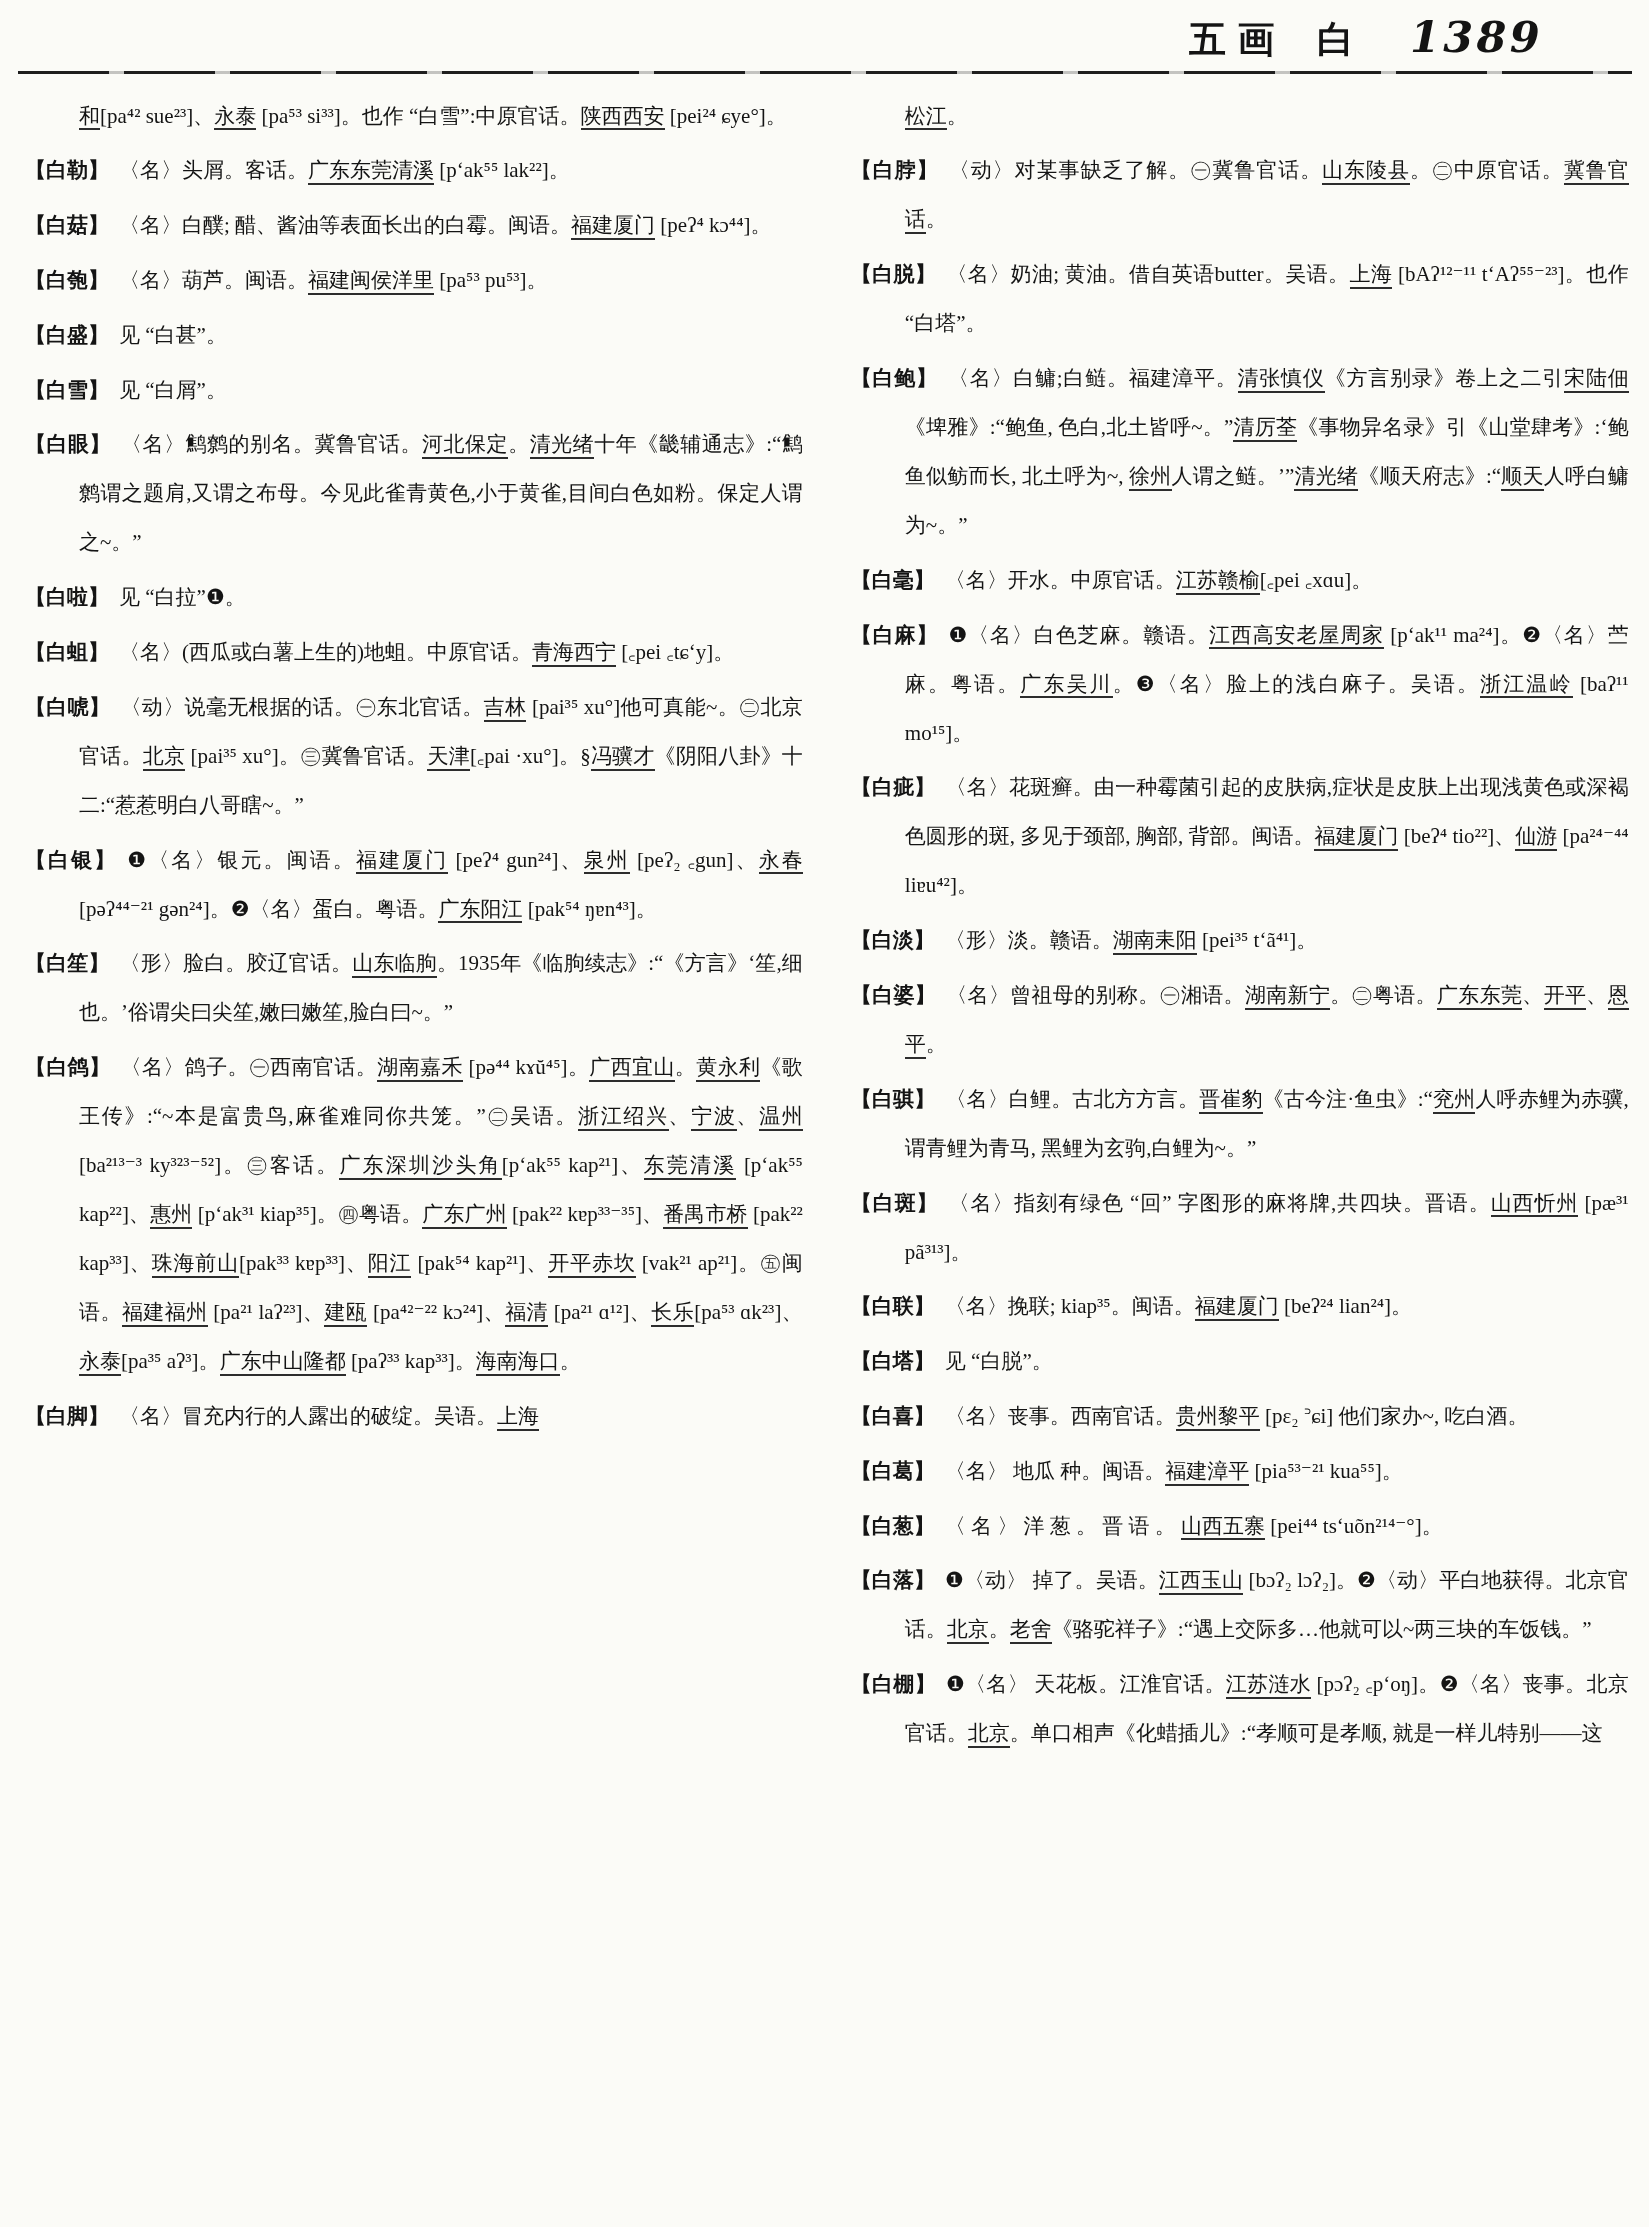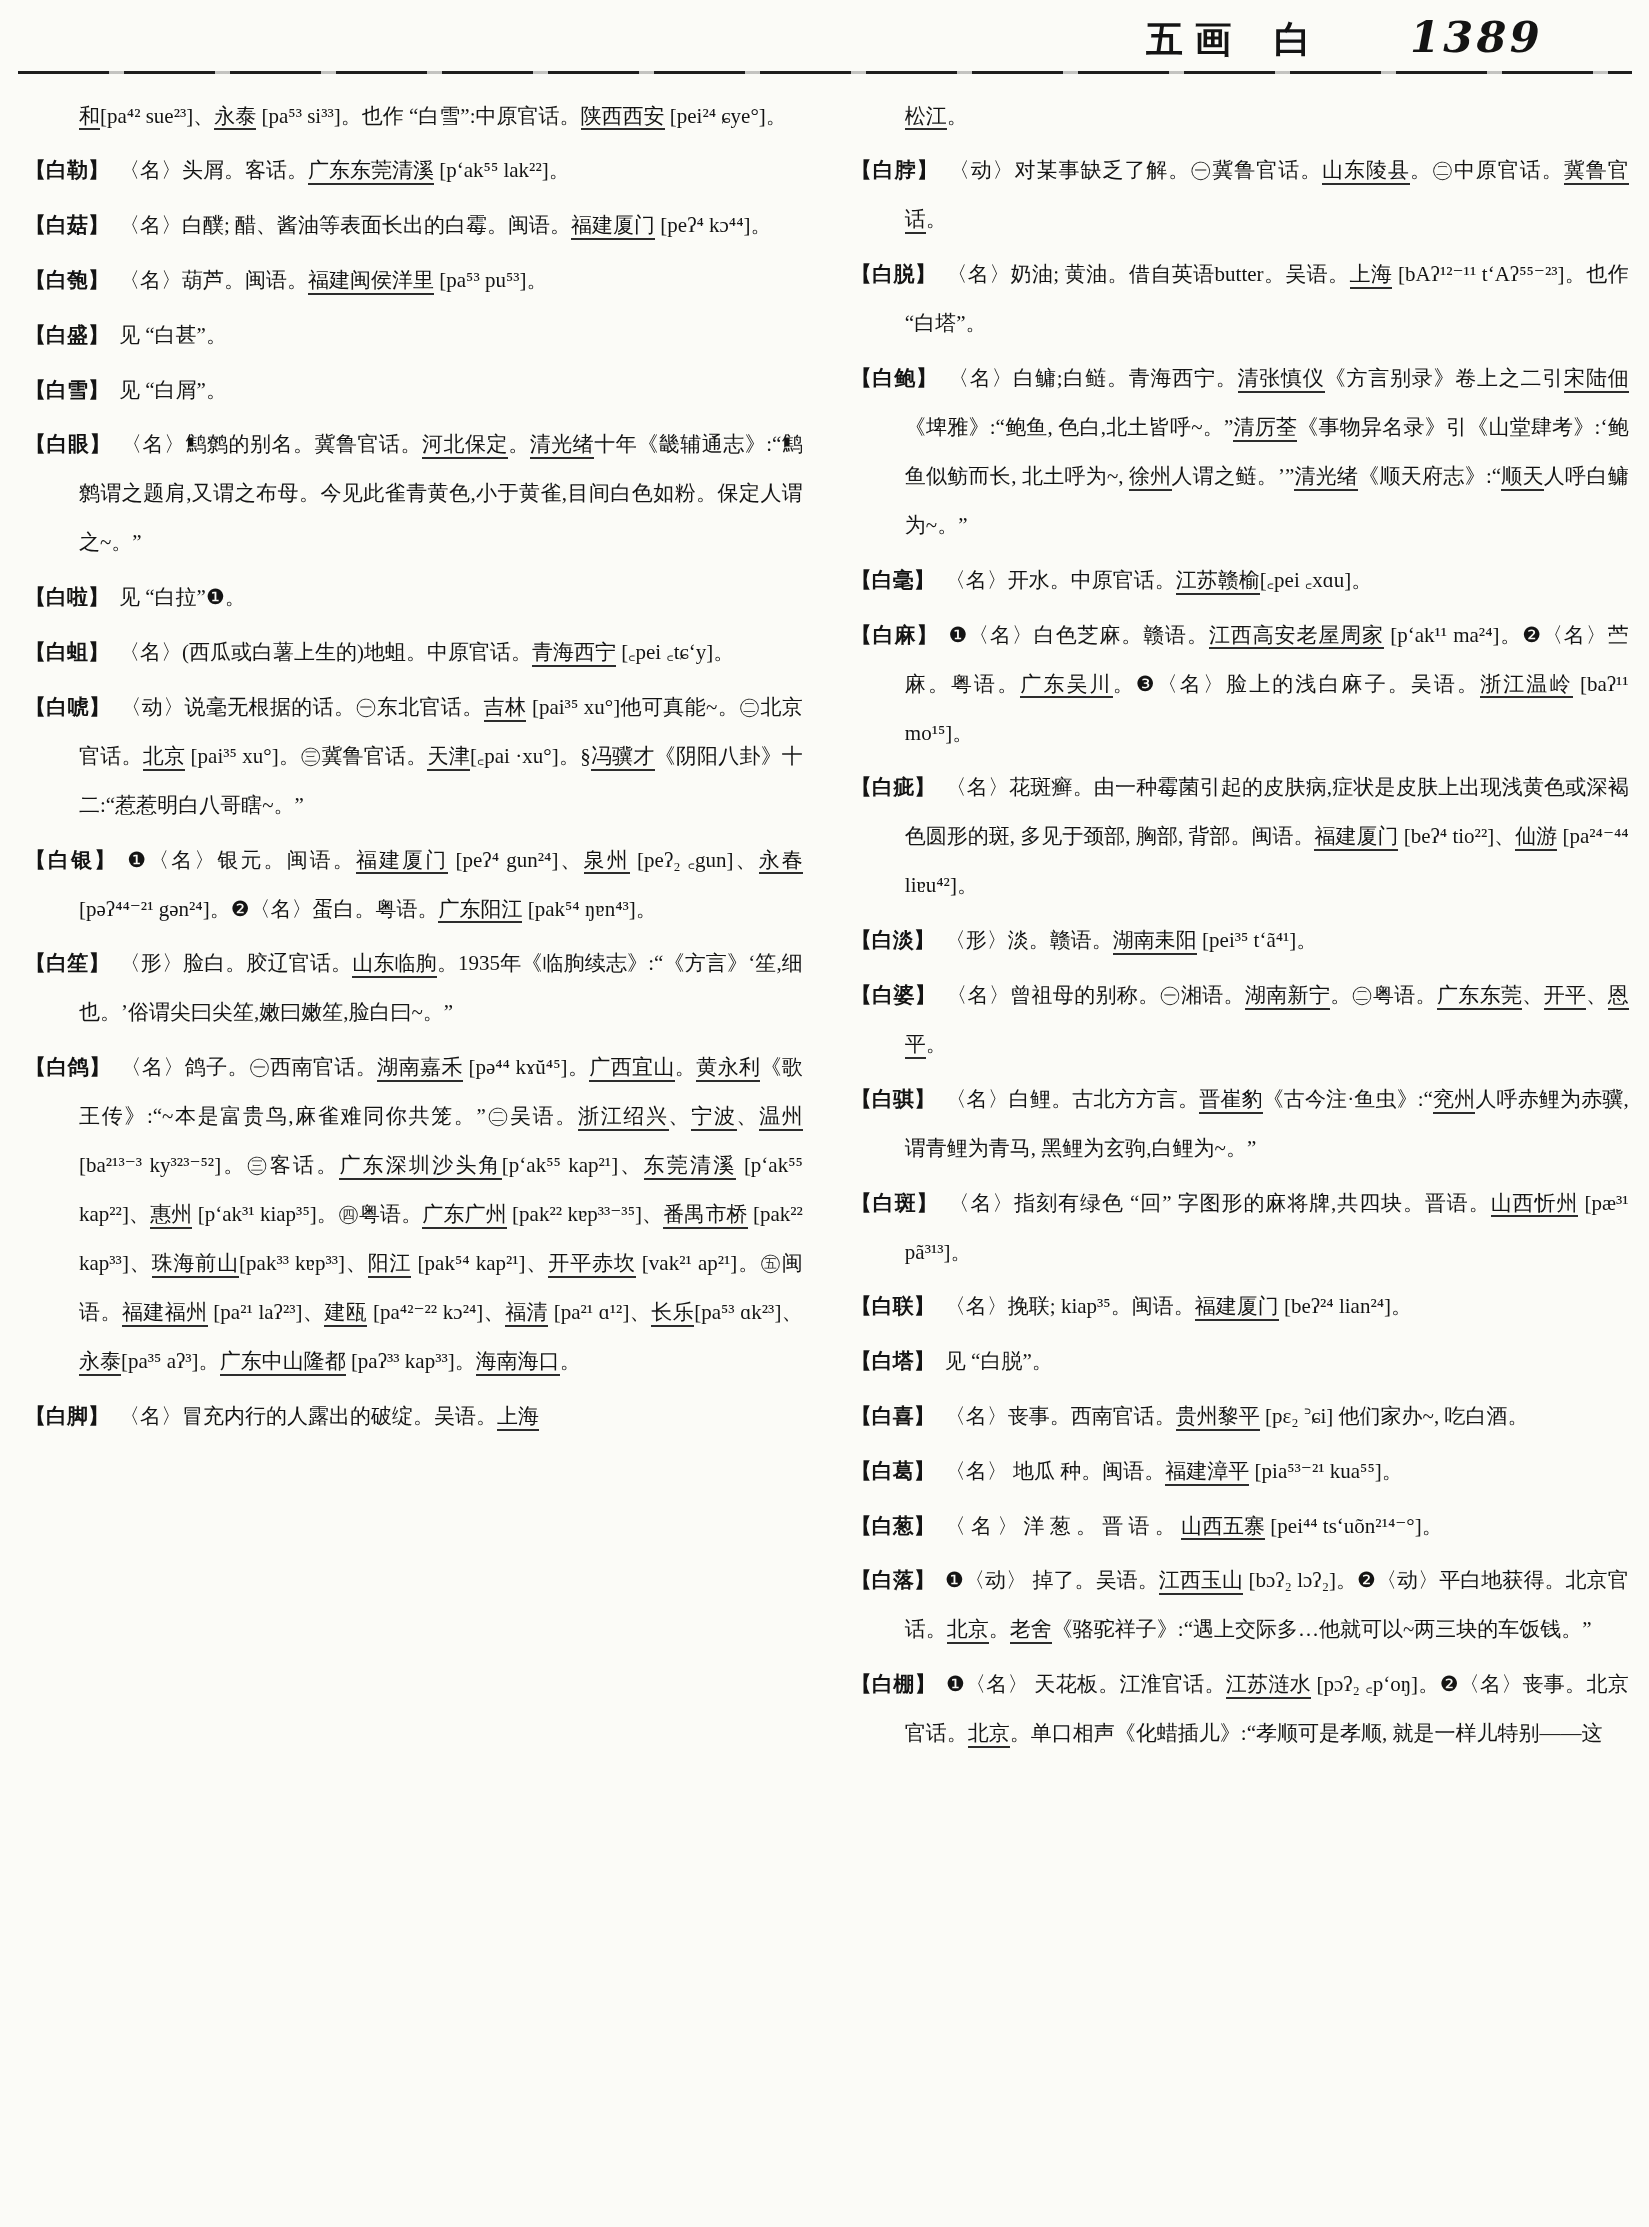--- a/index.html
+++ b/index.html
@@ -16,21 +16,21 @@
   .hdr{
     display:flex;
     justify-content:flex-end;
     align-items:baseline;
     padding:11.5px 107px 1.6px 0;
   }
   .hdr .sec{font-size:37px;font-weight:700;letter-spacing:11.5px;}
   .hdr .rad{font-size:37px;font-weight:700;margin-left:31px;}
   .hdr .pn{
     font-size:43px;font-style:italic;font-weight:700;
-    margin-left:99px;
+    margin-left:56px;
     font-family:"DejaVu Serif","Liberation Serif",serif;
     letter-spacing:3.3px;
   }
   .rule{
     height:2.5px;
     margin:5px 18px 0 18px;
     background:repeating-linear-gradient(90deg,
       #1e1e1e 0px,#1e1e1e 91px,
       rgba(30,30,30,.25) 91px,rgba(30,30,30,.25) 106px);
   }
@@ -84,21 +84,21 @@
         <p class="entry"><b class="head">【白唬】</b><span>〈动〉说毫无根据的话。㊀东北官话。</span><span class="u">吉林</span><span> [pai³⁵ xu°]他可真能~。㊁北京官话。</span><span class="u">北京</span><span> [pai³⁵ xu°]。㊂冀鲁官话。</span><span class="u">天津</span><span>[꜀pai ·xu°]。§</span><span class="u">冯骥才</span><span>《阴阳八卦》十二:“惹惹明白八哥瞎~。”</span></p>
         <p class="entry"><b class="head">【白银】</b><span>❶〈名〉银元。闽语。</span><span class="u">福建厦门</span><span> [peʔ⁴ gun²⁴]、</span><span class="u">泉州</span><span> [peʔ₂ ꜀gun]、</span><span class="u">永春</span><span> [pəʔ⁴⁴⁻²¹ gən²⁴]。❷〈名〉蛋白。粤语。</span><span class="u">广东阳江</span><span> [pak⁵⁴ ŋɐn⁴³]。</span></p>
         <p class="entry"><b class="head">【白笙】</b><span>〈形〉脸白。胶辽官话。</span><span class="u">山东临朐</span><span>。1935年《临朐续志》:“《方言》‘笙,细也。’俗谓尖曰尖笙,嫩曰嫩笙,脸白曰~。”</span></p>
         <p class="entry"><b class="head">【白鸽】</b><span>〈名〉鸽子。㊀西南官话。</span><span class="u">湖南嘉禾</span><span> [pə⁴⁴ kɤŭ⁴⁵]。</span><span class="u">广西宜山</span><span>。</span><span class="u">黄永利</span><span>《歌王传》:“~本是富贵鸟,麻雀难同你共笼。”㊁吴语。</span><span class="u">浙江绍兴</span><span>、</span><span class="u">宁波</span><span>、</span><span class="u">温州</span><span> [ba²¹³⁻³ ky³²³⁻⁵²]。㊂客话。</span><span class="u">广东深圳沙头角</span><span>[p‘ak⁵⁵ kap²¹]、</span><span class="u">东莞清溪</span><span> [p‘ak⁵⁵ kap²²]、</span><span class="u">惠州</span><span> [p‘ak³¹ kiap³⁵]。㊃粤语。</span><span class="u">广东广州</span><span> [pak²² kɐp³³⁻³⁵]、</span><span class="u">番禺市桥</span><span> [pak²² kap³³]、</span><span class="u">珠海前山</span><span>[pak³³ kɐp³³]、</span><span class="u">阳江</span><span> [pak⁵⁴ kap²¹]、</span><span class="u">开平赤坎</span><span> [vak²¹ ap²¹]。㊄闽语。</span><span class="u">福建福州</span><span> [pa²¹ laʔ²³]、</span><span class="u">建瓯</span><span> [pa⁴²⁻²² kɔ²⁴]、</span><span class="u">福清</span><span> [pa²¹ ɑ¹²]、</span><span class="u">长乐</span><span>[pa⁵³ ɑk²³]、</span><span class="u">永泰</span><span>[pa³⁵ aʔ³]。</span><span class="u">广东中山隆都</span><span> [paʔ³³ kap³³]。</span><span class="u">海南海口</span><span>。</span></p>
         <p class="entry"><b class="head">【白脚】</b><span>〈名〉冒充内行的人露出的破绽。吴语。</span><span class="u">上海</span></p>
       </div>
     <div class="col" id="col-right">
         <p class="entry cont"><span class="u">松江</span><span>。</span></p>
         <p class="entry"><b class="head">【白脖】</b><span>〈动〉对某事缺乏了解。㊀冀鲁官话。</span><span class="u">山东陵县</span><span>。㊁中原官话。</span><span class="u">冀鲁官话</span><span>。</span></p>
         <p class="entry"><b class="head">【白脱】</b><span>〈名〉奶油; 黄油。借自英语butter。吴语。</span><span class="u">上海</span><span> [bAʔ¹²⁻¹¹ t‘Aʔ⁵⁵⁻²³]。也作 “白塔”。</span></p>
-        <p class="entry"><b class="head">【白鲍】</b><span>〈名〉白鳙;白鲢。青海西宁。</span><span class="u">清张慎仪</span><span>《方言别录》卷上之二引</span><span class="u">宋陆佃</span><span>《埤雅》:“鲍鱼, 色白,北土皆呼~。”</span><span class="u">清厉荃</span><span>《事物异名录》引《山堂肆考》:‘鲍鱼似鲂而长, 北土呼为~, </span><span class="u">徐州</span><span>人谓之鲢。’”</span><span class="u">清光绪</span><span>《顺天府志》:“</span><span class="u">顺天</span><span>人呼白鳙为~。”</span></p>
+        <p class="entry"><b class="head">【白鲍】</b><span>〈名〉白鳙;白鲢。福建漳平。</span><span class="u">清张慎仪</span><span>《方言别录》卷上之二引</span><span class="u">宋陆佃</span><span>《埤雅》:“鲍鱼, 色白,北土皆呼~。”</span><span class="u">清厉荃</span><span>《事物异名录》引《山堂肆考》:‘鲍鱼似鲂而长, 北土呼为~, </span><span class="u">徐州</span><span>人谓之鲢。’”</span><span class="u">清光绪</span><span>《顺天府志》:“</span><span class="u">顺天</span><span>人呼白鳙为~。”</span></p>
         <p class="entry"><b class="head">【白毫】</b><span>〈名〉开水。中原官话。</span><span class="u">江苏赣榆</span><span>[꜀pei ꜀xɑu]。</span></p>
         <p class="entry"><b class="head">【白麻】</b><span>❶〈名〉白色芝麻。赣语。</span><span class="u">江西高安老屋周家</span><span> [p‘ak¹¹ ma²⁴]。❷〈名〉苎麻。粤语。</span><span class="u">广东吴川</span><span>。❸〈名〉脸上的浅白麻子。吴语。</span><span class="u">浙江温岭</span><span> [baʔ¹¹ mo¹⁵]。</span></p>
         <p class="entry"><b class="head">【白疵】</b><span>〈名〉花斑癣。由一种霉菌引起的皮肤病,症状是皮肤上出现浅黄色或深褐色圆形的斑, 多见于颈部, 胸部, 背部。闽语。</span><span class="u">福建厦门</span><span> [beʔ⁴ tio²²]、</span><span class="u">仙游</span><span> [pa²⁴⁻⁴⁴ liɐu⁴²]。</span></p>
         <p class="entry"><b class="head">【白淡】</b><span>〈形〉淡。赣语。</span><span class="u">湖南耒阳</span><span> [pei³⁵ t‘ã⁴¹]。</span></p>
         <p class="entry"><b class="head">【白婆】</b><span>〈名〉曾祖母的别称。㊀湘语。</span><span class="u">湖南新宁</span><span>。㊁粤语。</span><span class="u">广东东莞</span><span>、</span><span class="u">开平</span><span>、</span><span class="u">恩平</span><span>。</span></p>
         <p class="entry"><b class="head">【白骐】</b><span>〈名〉白鲤。古北方方言。</span><span class="u">晋崔豹</span><span>《古今注·鱼虫》:“</span><span class="u">兖州</span><span>人呼赤鲤为赤骥, 谓青鲤为青马, 黑鲤为玄驹,白鲤为~。”</span></p>
         <p class="entry"><b class="head">【白斑】</b><span>〈名〉指刻有绿色 “回” 字图形的麻将牌,共四块。晋语。</span><span class="u">山西忻州</span><span> [pæ³¹ pã³¹³]。</span></p>
         <p class="entry"><b class="head">【白联】</b><span>〈名〉挽联; kiap³⁵。闽语。</span><span class="u">福建厦门</span><span> [beʔ²⁴ lian²⁴]。</span></p>
         <p class="entry"><b class="head">【白塔】</b><span>见 “白脱”。</span></p>
         <p class="entry"><b class="head">【白喜】</b><span>〈名〉丧事。西南官话。</span><span class="u">贵州黎平</span><span> [pɛ₂ ꜄ɕi] 他们家办~, 吃白酒。</span></p>

